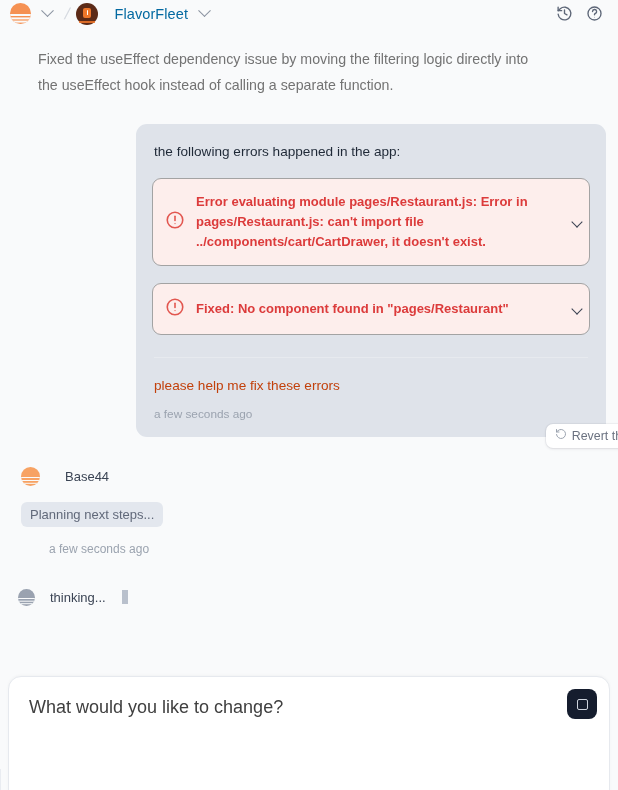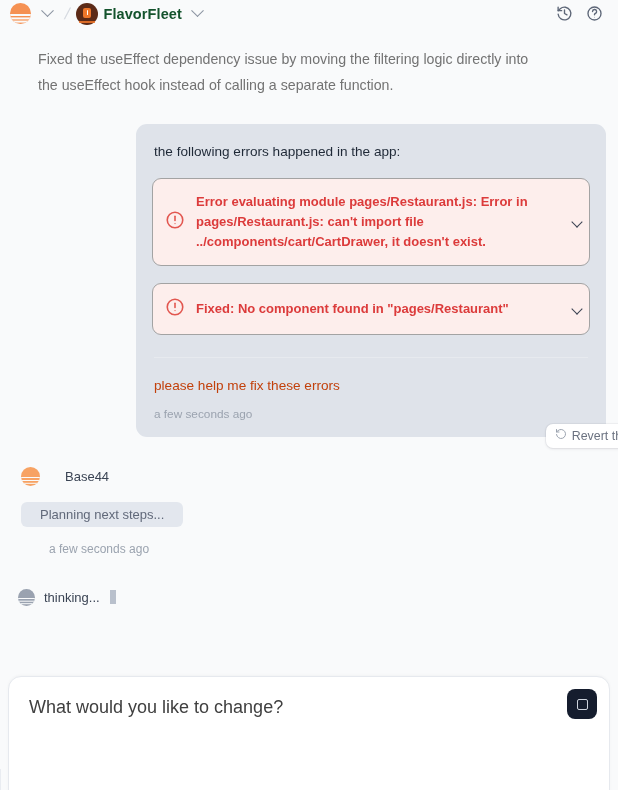--- a/index.html
+++ b/index.html
@@ -57,22 +57,22 @@
   }
   .app-avatar .badge::after {
     content: ""; width: 1.6px; height: 5px; background: #fff; border-radius: 1px;
   }
   .app-avatar .sub {
     position: absolute; bottom: 2px; left: 0; right: 0;
     height: 2px;
     background: linear-gradient(90deg, transparent 12%, rgba(240,118,42,.85) 12%, rgba(240,118,42,.85) 88%, transparent 88%);
   }
   .app-title {
-    font-size: 14.5px; color: #14532d; font-weight: 700;
-    margin-left: 5px; letter-spacing: .1px;
+    font-size: 14.5px; color: #0369a1; font-weight: 400;
+    margin-left: 16px; letter-spacing: .1px;
   }
   .header-spacer { flex: 1 1 auto; }
   .icon-btn {
     width: 24px; height: 24px; display: flex;
     align-items: center; justify-content: center;
     margin-left: 6px;
   }
   .icon-btn svg { display: block; }
 
   
@@ -163,28 +163,28 @@
   .b44-sun::before {
     content: ""; position: absolute; left: 0; right: 0;
     top: 10px; height: 1.5px; background: #f9fafb;
     box-shadow: 0 3px 0 #f9fafb, 0 5.8px 0 #f9fafb;
   }
   .b44-name { font-size: 13px; color: #3b4454; }
   .pill {
     display: inline-block; margin-top: 16px;
     background: #e3e7ee; color: #61697a;
     border-radius: 6px; font-size: 13px;
-    padding: 5px 19px;
+    padding: 5px 9px;
   }
   .b44-ts { font-size: 12px; color: #9ba3af; padding: 15px 0 0 28px; }
 
   
   .thinking {
     margin-top: 33px; padding-left: 6px;
-    display: flex; align-items: center; gap: 9px;
+    display: flex; align-items: center; gap: 15px;
   }
   .gray-sun {
     width: 17px; height: 17px; border-radius: 50%;
     background: #9aa2b0; position: relative; overflow: hidden;
   }
   .gray-sun::before {
     content: ""; position: absolute; left: 0; right: 0;
     top: 9px; height: 1.4px; background: #f9fafb;
     box-shadow: 0 2.7px 0 #f9fafb, 0 5.2px 0 #f9fafb;
   }

